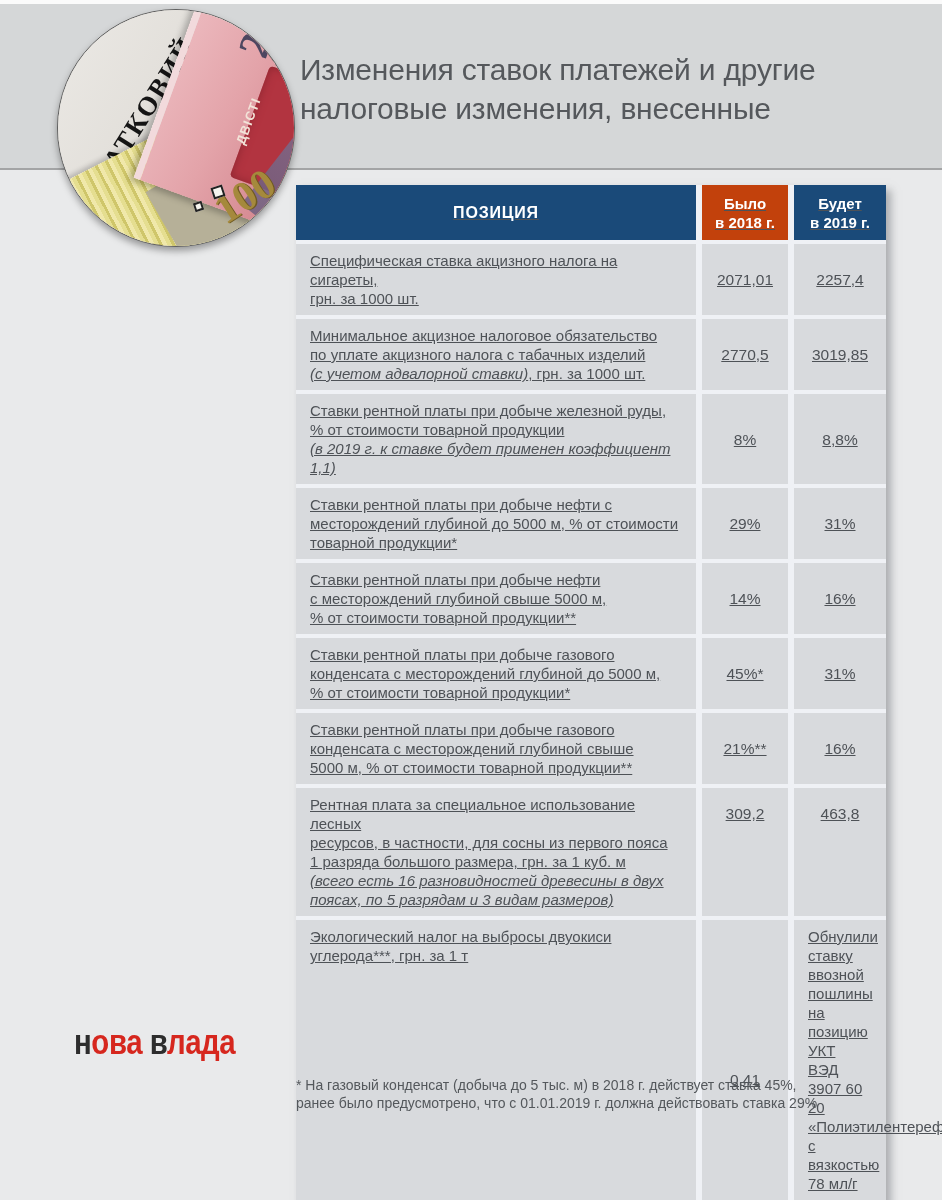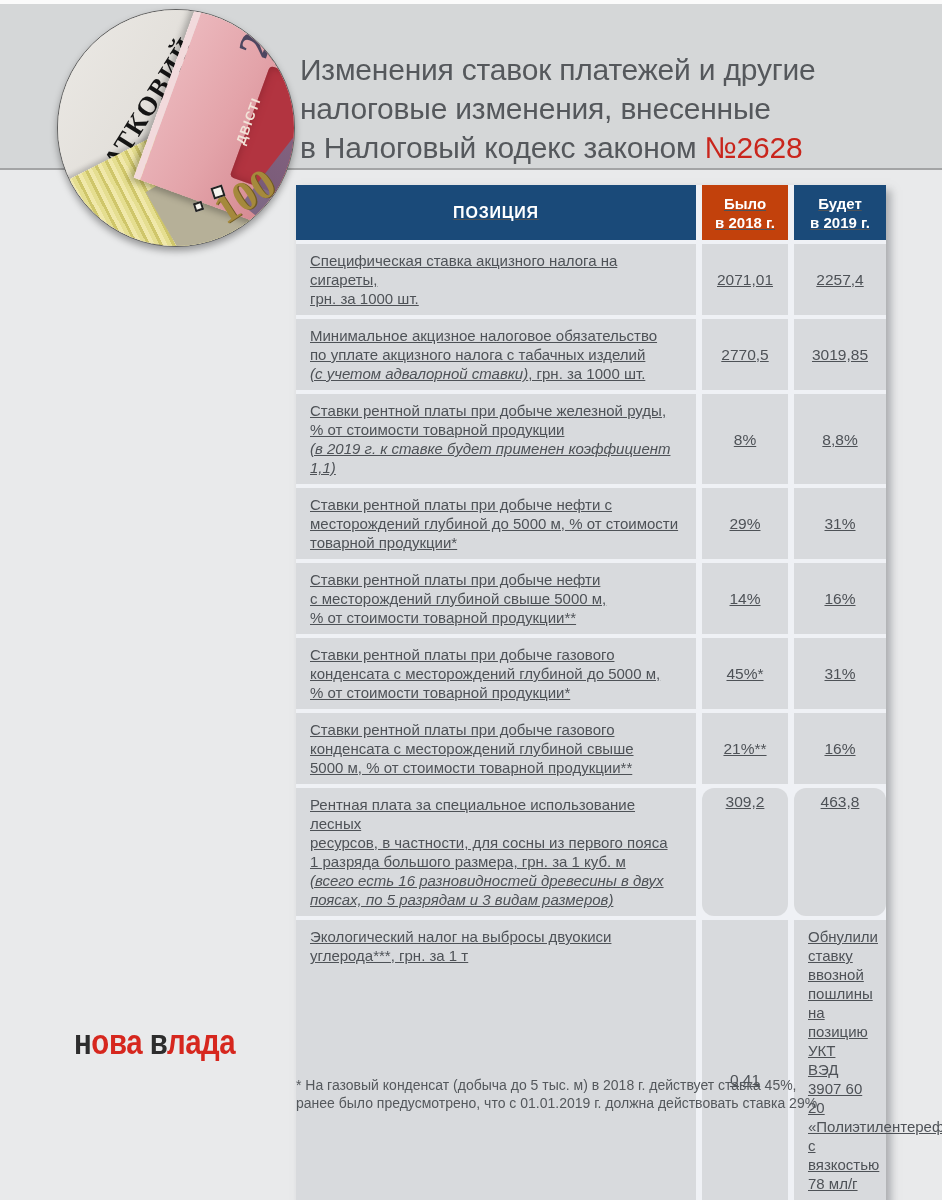--- a/index.html
+++ b/index.html
@@ -91,21 +91,21 @@
     text-decoration:underline;
   }
   .h {
     color:#fff; font-weight:700; height:55px;
     display:flex; align-items:center; justify-content:center;
     text-align:center; font-size:15px; line-height:19px; white-space:pre-line;
   }
   .h-pos { font-size:16px; letter-spacing:.8px; }
   .c { background:#d8dadd; font-size:15px; line-height:19px; padding:7px 14px; white-space:pre-line; }
   .c-val { display:flex; align-items:center; justify-content:center; text-align:center; padding:6px 4px; font-size:15.5px; }
-  .c-val.upper { align-items:flex-start; padding-top:4px;border-radius:12px; }
+  .c-val.upper { align-items:flex-start; padding-top:16px; }
   .it { font-style:italic;margin-top:13px; }
   
   .notes { position:absolute; left:296px; top:1076px; width:636px; font-size:14px; line-height:18px; color:#54585c; }
   .note { white-space:pre-line; }
   
   .logo {
     position:absolute; left:74px; top:1022px; font-size:35px; font-weight:700;
     white-space:nowrap; transform:scaleX(.84); transform-origin:left top; letter-spacing:-.5px;
   }
   .logo .w2 { margin-left:9px; }
@@ -130,21 +130,20 @@
     <div class="purple-strip"></div>
   </div>
   <div class="n100-num">100</div>
   <div class="sq sq1"></div>
   <div class="sq sq2"></div>
 </div>
 
 <div class="title">
   <div>Изменения ставок платежей и другие</div>
   <div>налоговые изменения, внесенные</div>
-  <div><span>в Налоговый кодекс законом </span><span class="red" style="color: rgb(201, 37, 28);">№2628</span></div>
 </div>
 
 <div class="rates-table">
   <div class="h h-pos" style="background: rgb(26, 74, 121);">ПОЗИЦИЯ</div>
   <div class="h" style="background: #c2410c;">Было
 в 2018 г.</div>
   <div class="h" style="background: rgb(26, 74, 121);">Будет
 в 2019 г.</div>
 <div class="c c-pos"><span>Специфическая ставка акцизного налога на сигареты,
 грн. за 1000 шт.</span></div>

